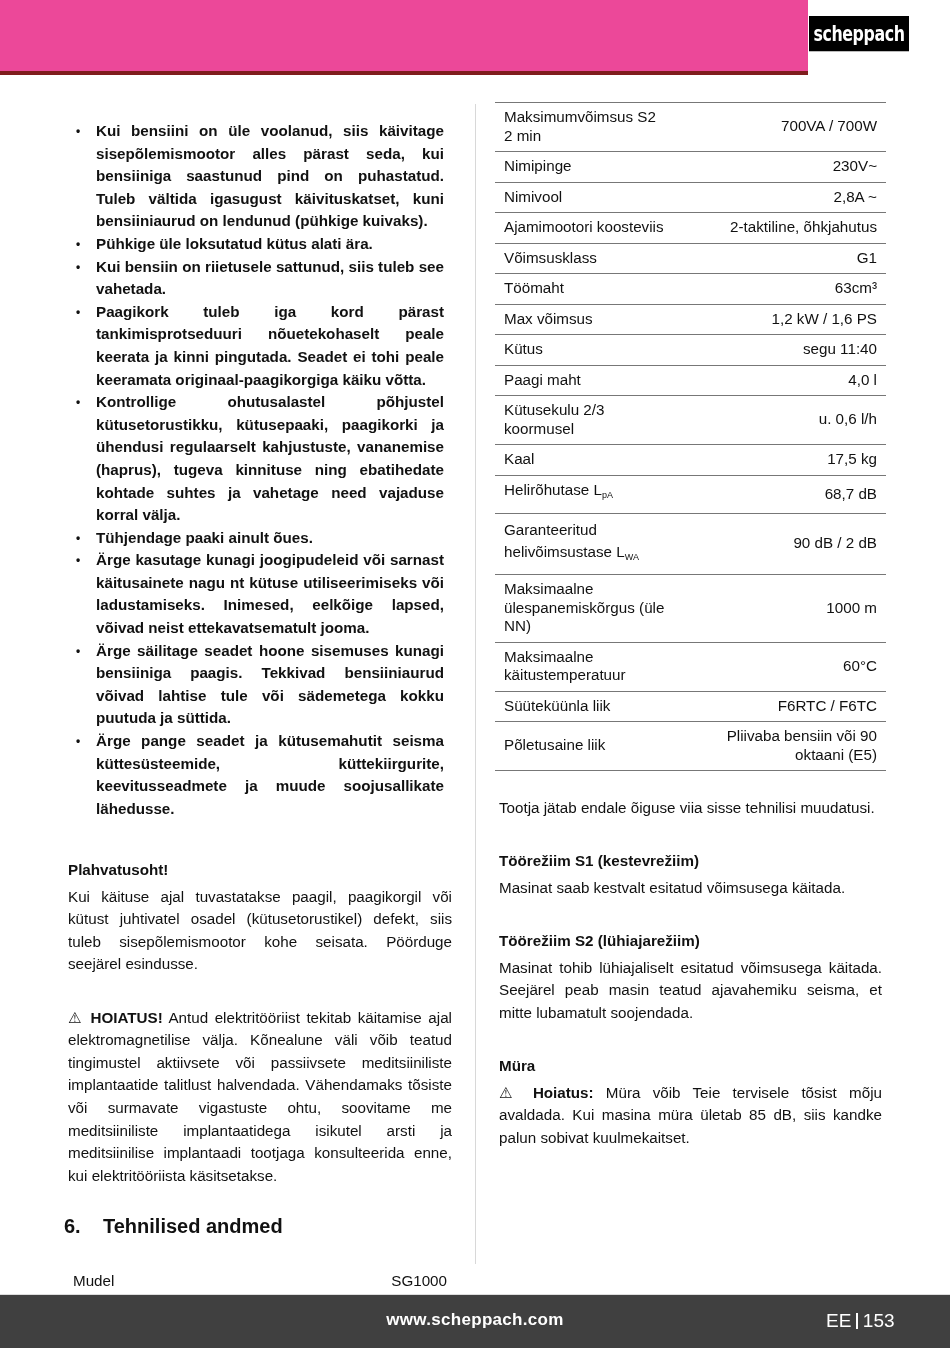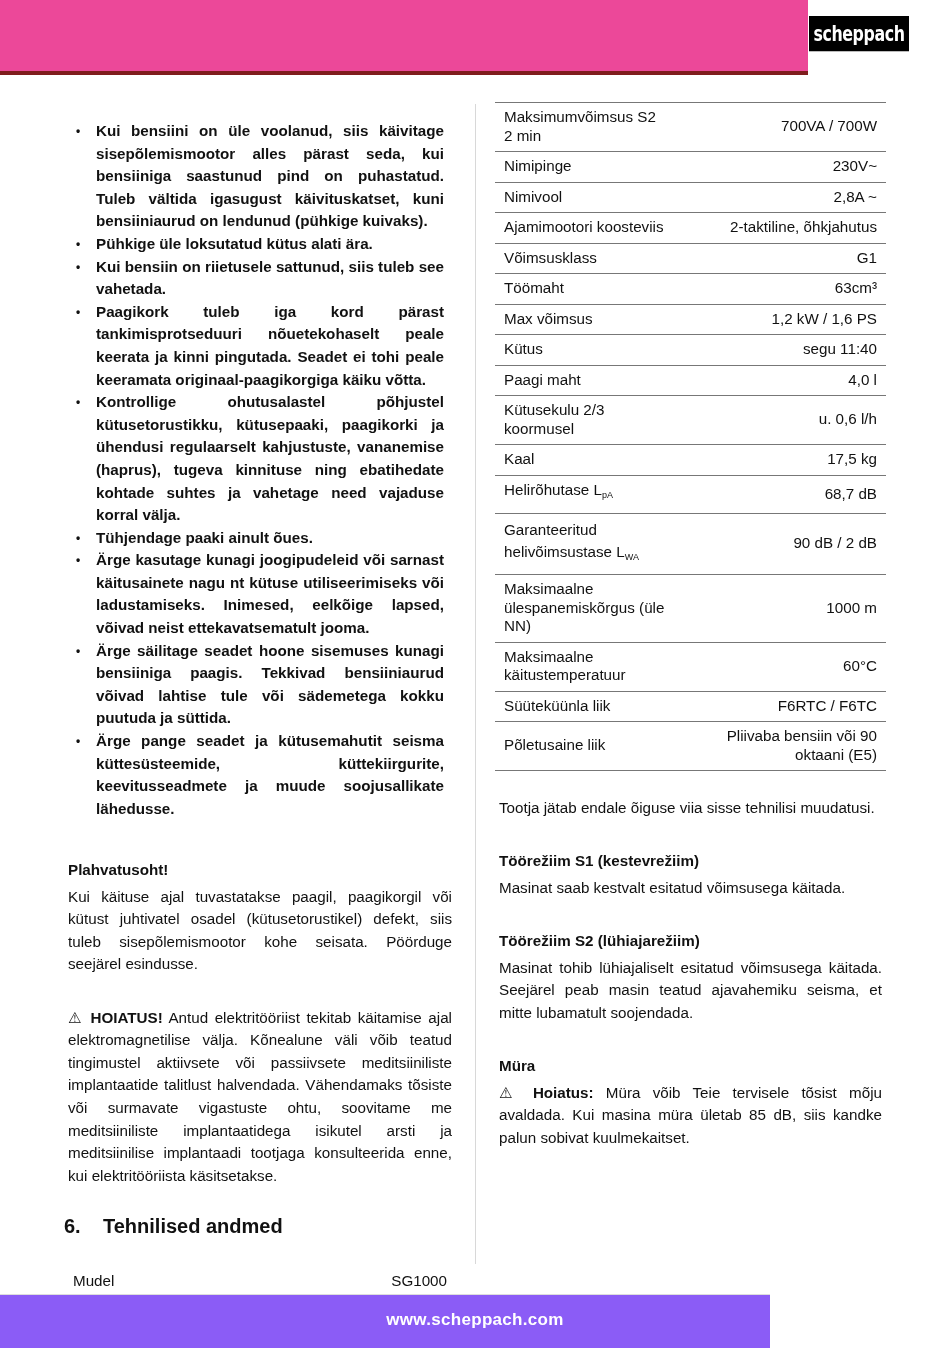--- a/index.html
+++ b/index.html
@@ -52,22 +52,22 @@
   table.spec td {
     font-size: 15.2px; line-height: 18.5px; padding: 5px 9px 6px 9px;
     vertical-align: middle;
     border-bottom: 1.5px solid #777;
   }
   table.spec td.v { text-align: right; }
   table.spec.top tr:first-child td { border-top: 1.5px solid #777; }
   sub { font-size: 9px; vertical-align: -3px; }
   .warn-glyph { font-weight: normal; }
   .footer {
-    position: absolute; left: 0; top: 1294px; width: 770px; height: 54px;
-    background: #8b5cf6; color: #fff; border-top: 1px solid #ddd;
+    position: absolute; left: 0; top: 1294px; width: 950px; height: 54px;
+    background: #404040; color: #fff; border-top: 1px solid #ddd;
   }
   .footer .url {
     position: absolute; left: 0; width: 950px; top: 15px; text-align: center;
     font-size: 17px; font-weight: bold; letter-spacing: 0.3px;
   }
   .footer .page {
     position: absolute; left: 826px; top: 15px; font-size: 19px;
   }
   .footer .page .sep {
     display: inline-block; width: 1.5px; height: 16px; background: #fff;

